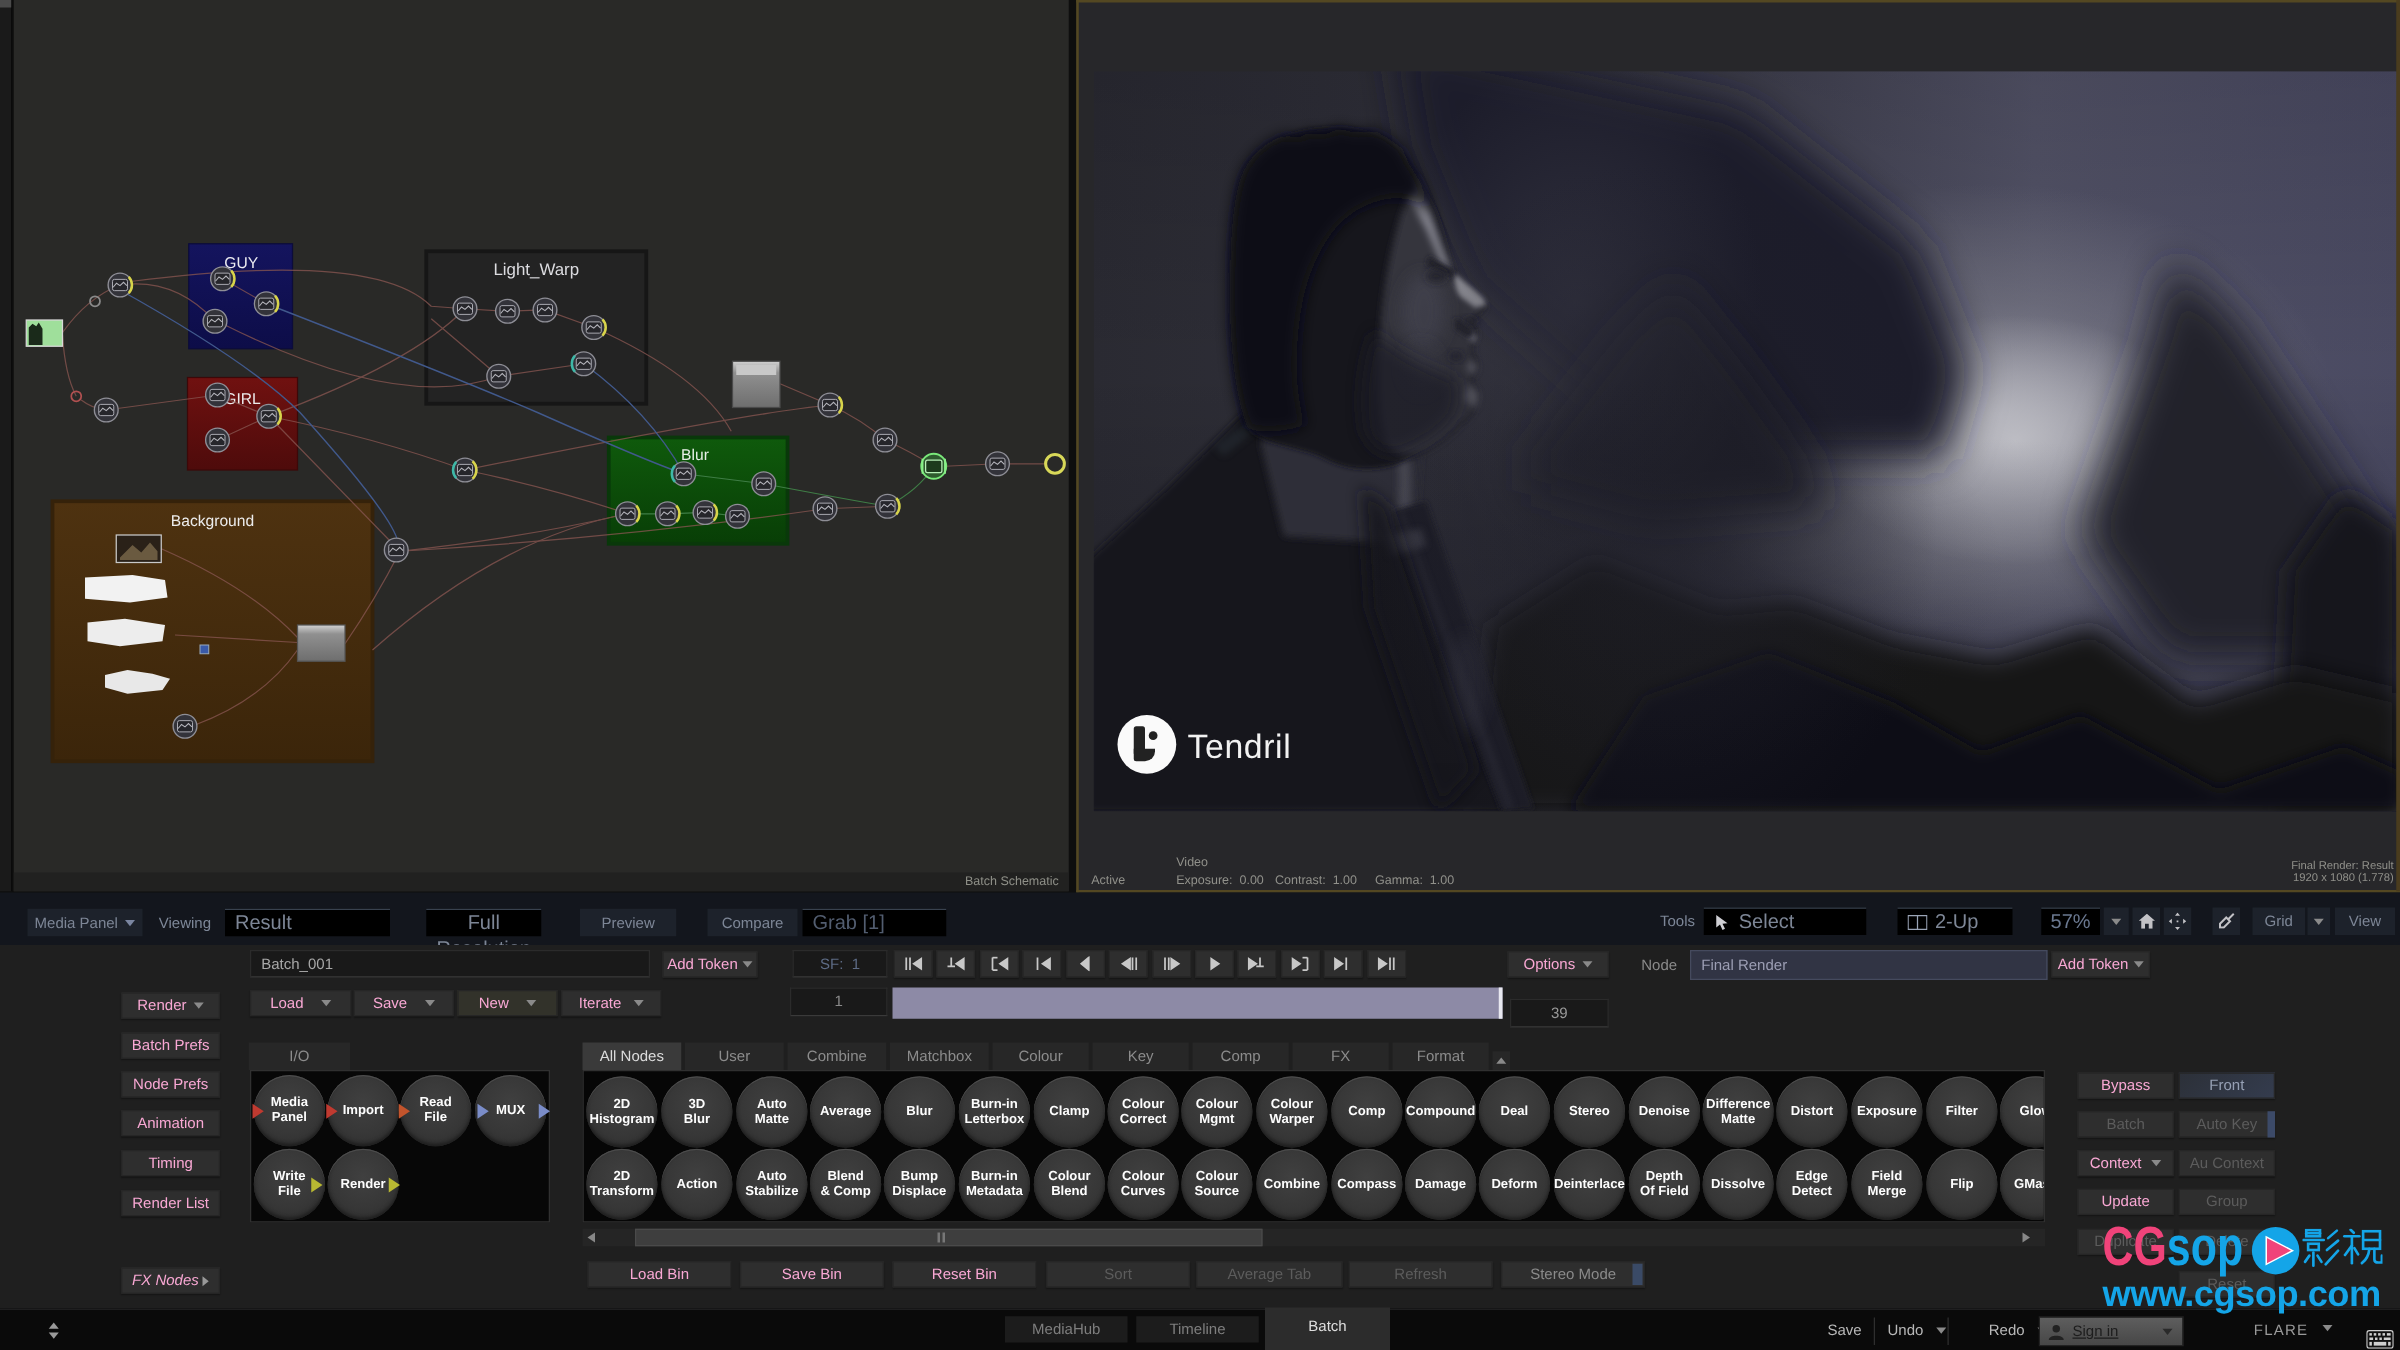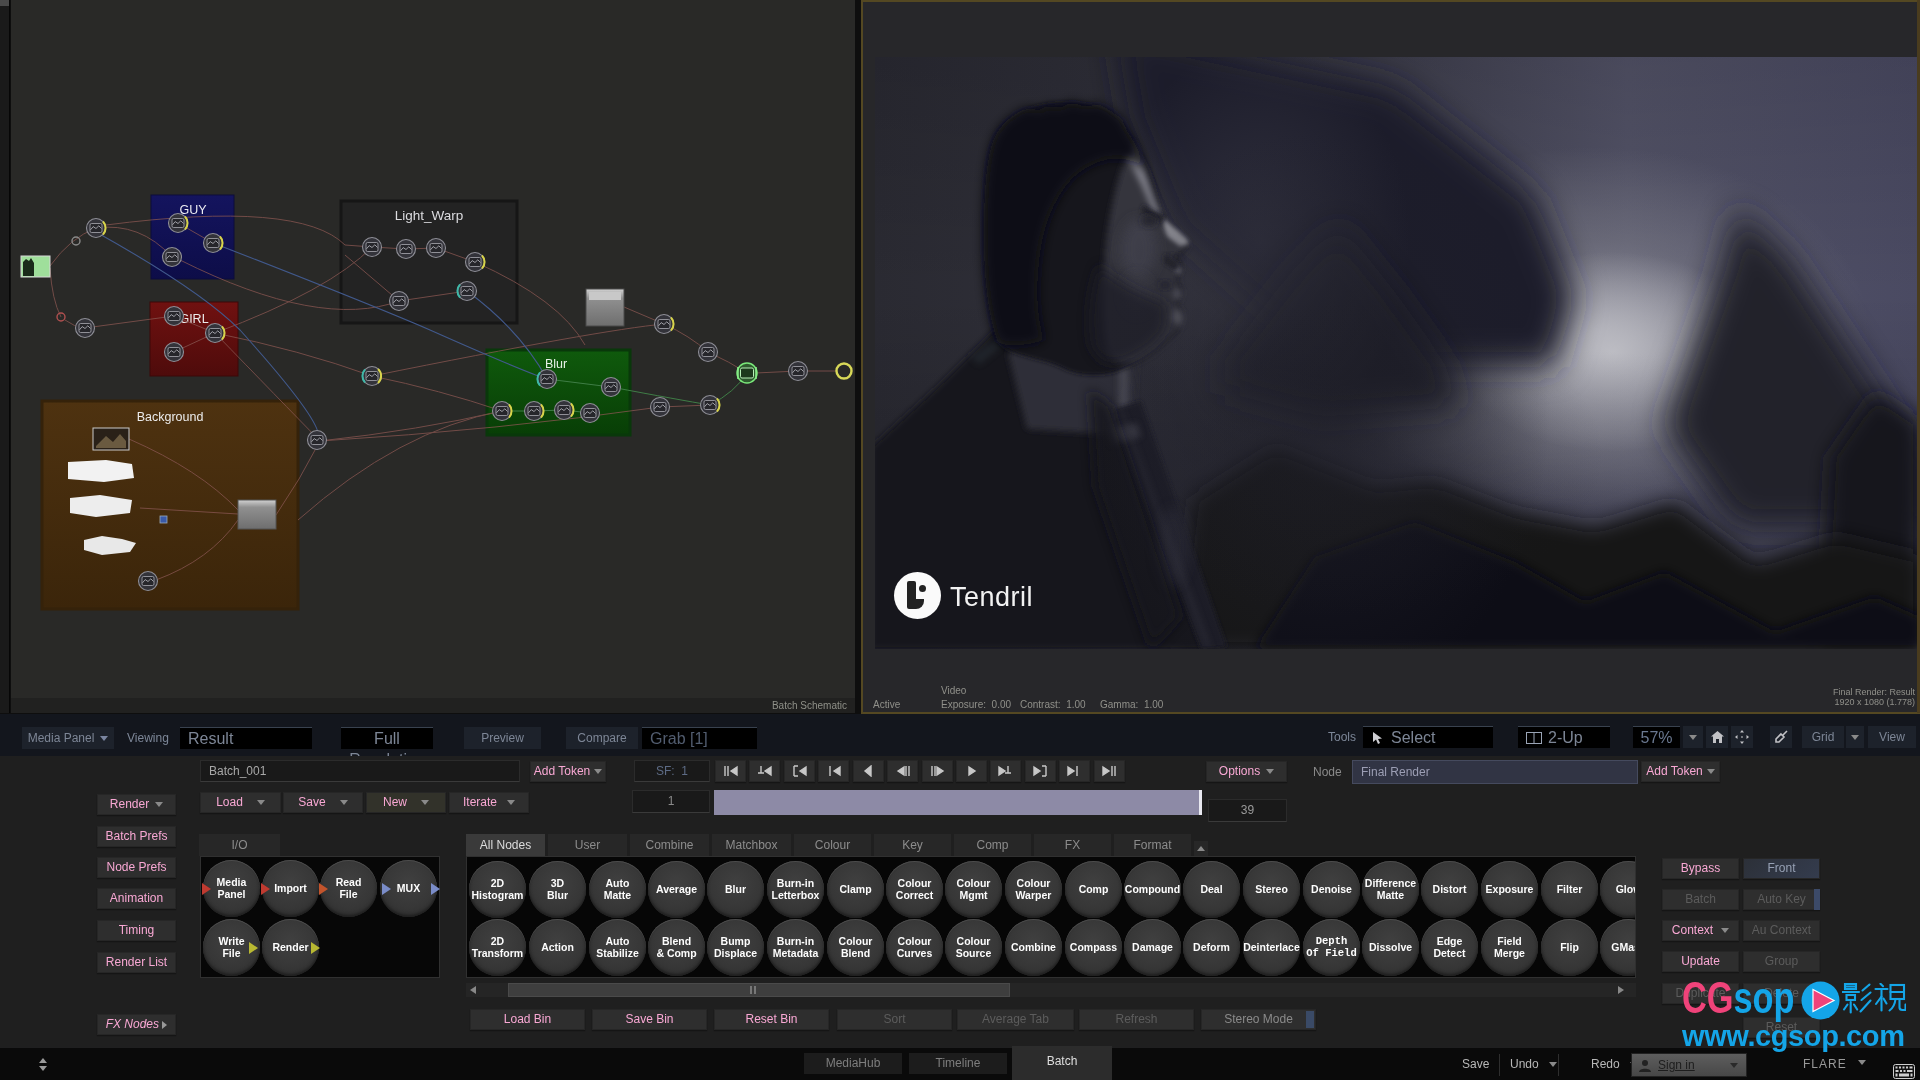--- a/index.html
+++ b/index.html
@@ -528,21 +528,21 @@
         </div>
 <div class="node-circle" style="left:1123px;top:162px;">
           <span>Damage</span>
         </div>
 <div class="node-circle" style="left:1182px;top:162px;">
           <span>Deform</span>
         </div>
 <div class="node-circle" style="left:1242px;top:162px;">
           <span>Deinterlace</span>
         </div>
-<div class="node-circle" style="left:1302px;top:162px;font-family:Liberation Mono, monospace;">
+<div class="node-circle" style="left:1302px;top:162px;">
           <span>Depth<br>Of Field</span>
         </div>
 <div class="node-circle" style="left:1361px;top:162px;">
           <span>Dissolve</span>
         </div>
 <div class="node-circle" style="left:1420px;top:162px;">
           <span>Edge<br>Detect</span>
         </div>
 <div class="node-circle" style="left:1480px;top:162px;">
           <span>Field<br>Merge</span>

